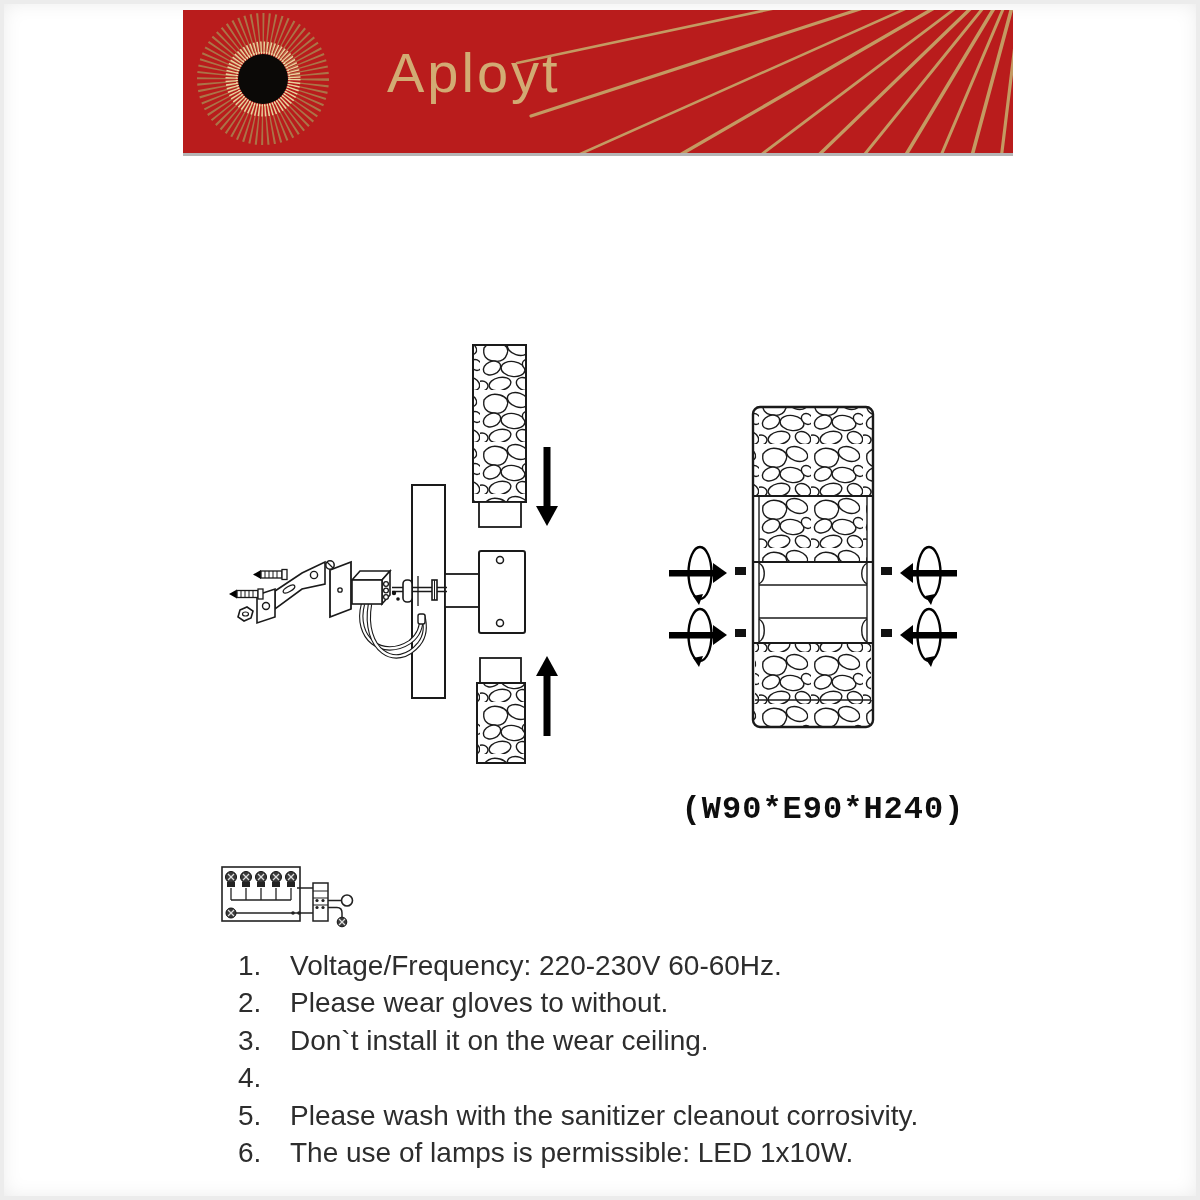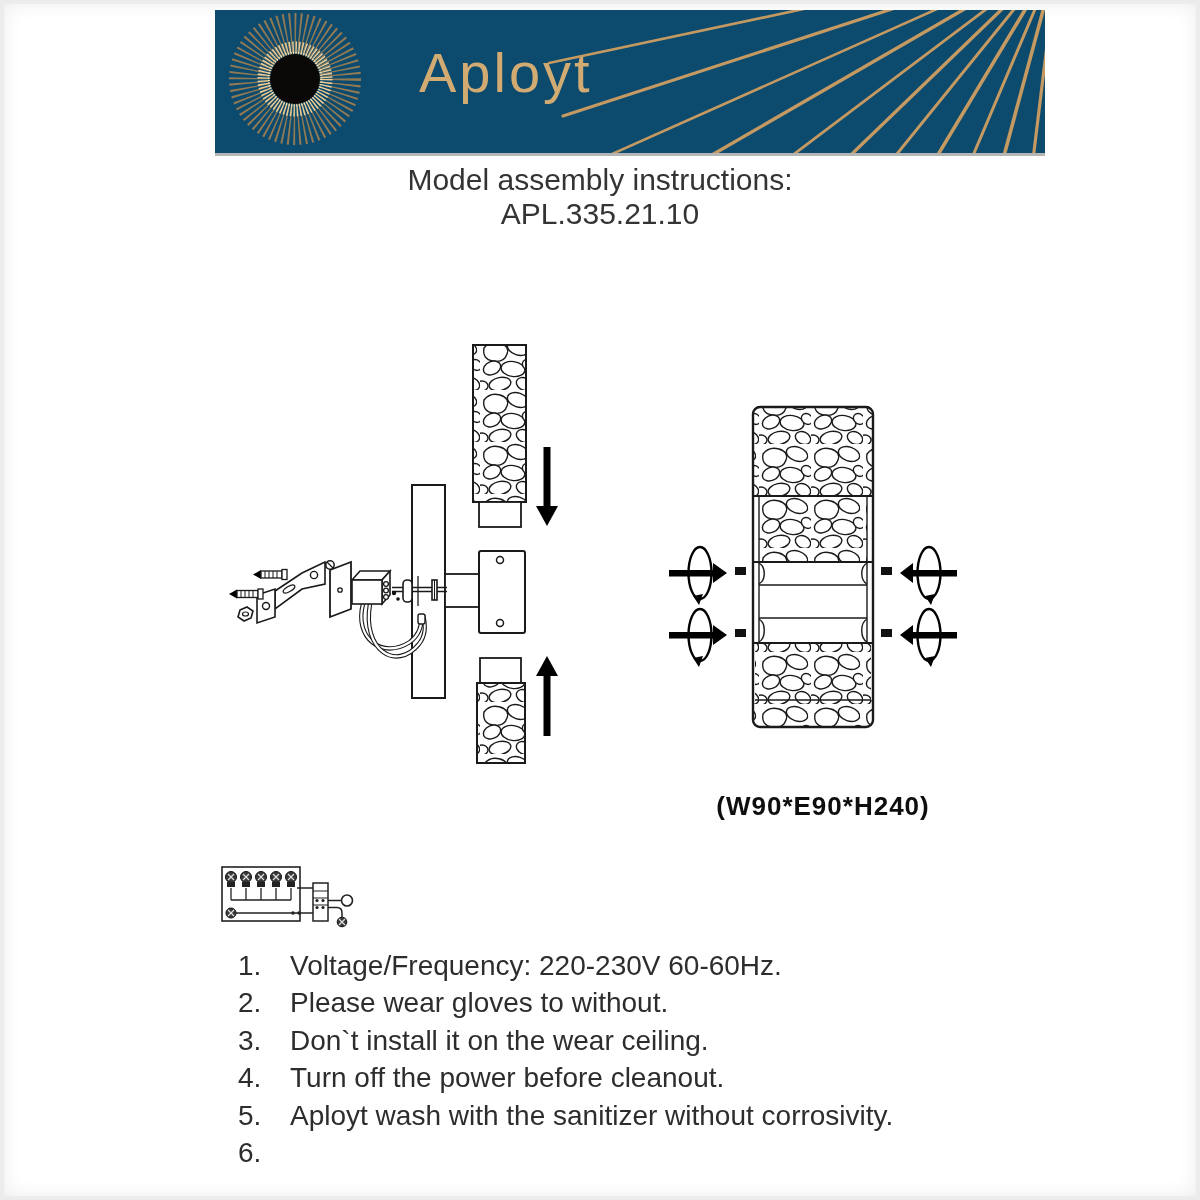--- a/index.html
+++ b/index.html
@@ -4,38 +4,37 @@
 <style>
   html,body{margin:0;padding:0;background:#fff;}
   .page{
     position:relative;width:1200px;height:1200px;background:#ffffff;overflow:hidden;
     font-family:"Liberation Sans",sans-serif;
     box-shadow:inset 0 0 0 4px #ececec, inset 0 0 22px rgba(0,0,0,.10);
   }
   
   .banner{
     position:absolute;left:183px;top:10px;width:830px;height:143px;
-    background:#0c4a6e;overflow:hidden;
+    background:#b91c1c;overflow:hidden;
     border-bottom:3px solid #b5b5b5;
-    margin-left:32px;
   }
   .brand{
     position:absolute;left:204px;top:26px;height:74px;line-height:74px;
     font-size:56px;font-weight:300;letter-spacing:3px;color:#d2ab73;
   }
   .banner svg{position:absolute;top:0;left:0;}
   
   .title-block{position:absolute;left:0;top:163px;width:1200px;text-align:center;color:#343434;}
   .title-line{font-size:30px;line-height:34px;}
   
   .fig{position:absolute;}
   .dim-label{
     position:absolute;left:668px;top:791px;width:310px;text-align:center;
-    font-family:Liberation Sans, sans-serif;font-weight:700;
-    font-size:26px;color:#0e0e0e;letter-spacing:1px;white-space:nowrap;
+    font-family:Liberation Mono, monospace;font-weight:700;
+    font-size:32px;color:#0e0e0e;letter-spacing:1px;white-space:nowrap;
   }
   
   .instr{position:absolute;left:238px;top:950px;width:780px;color:#2d2d2d;}
   .instr-row{display:flex;align-items:flex-start;height:37.4px;font-size:28px;}
   .instr-num{width:52px;flex:0 0 52px;}
   .instr-text{white-space:nowrap;}
 </style>
 </head>
 <body>
 
@@ -66,24 +65,20 @@
         <line x1="843" y1="-55" x2="575" y2="391" stroke-width="3.6"></line>
         <line x1="843" y1="-55" x2="640" y2="424" stroke-width="3.0"></line>
         <line x1="843" y1="-55" x2="708" y2="447" stroke-width="3.6"></line>
         <line x1="843" y1="-55" x2="780" y2="461" stroke-width="3.2"></line>
         <line x1="843" y1="-55" x2="843" y2="465" stroke-width="3.6"></line>
         <line x1="843" y1="-55" x2="906" y2="461" stroke-width="3.2"></line>
       </g>
     </svg>
   </header>
 
-  <div class="title-block">
-    <div class="title-line">Model assembly instructions:</div>
-    <div class="title-line">APL.335.21.10</div>
-  </div>
 
   <svg class="fig" style="left:220px;top:338px" width="345" height="440" viewBox="0 0 345 440">
     <defs>
       <pattern id="peb1" width="52" height="52" patternUnits="userSpaceOnUse">
         <g fill="#ffffff" stroke="#1a1a1a" stroke-width="1.4">
           <path d="M4,10 q6,-8 16,-5 q10,3 7,11 q-3,9 -14,7 q-11,-2 -9,-13 z"></path>
           <ellipse cx="38" cy="10" rx="11" ry="7" transform="rotate(18 38 10)"></ellipse>
           <ellipse cx="12" cy="30" rx="9" ry="6.5" transform="rotate(-24 12 30)"></ellipse>
           <ellipse cx="33" cy="31" rx="12" ry="7.5" transform="rotate(8 33 31)"></ellipse>
           <ellipse cx="48" cy="27" rx="6" ry="5" transform="rotate(40 48 27)"></ellipse>
@@ -345,24 +340,24 @@
     <li class="instr-row">
       <span class="instr-num">2.</span>
       <span class="instr-text">Please wear gloves to without.</span>
     </li>
     <li class="instr-row">
       <span class="instr-num">3.</span>
       <span class="instr-text">Don`t install it on the wear ceiling.</span>
     </li>
     <li class="instr-row">
       <span class="instr-num">4.</span>
-      <span class="instr-text">Turn off the power before cleanout.</span>
     </li>
     <li class="instr-row">
       <span class="instr-num">5.</span>
-      <span class="instr-text">Aployt wash with the sanitizer without corrosivity.</span>
+      <span class="instr-text">Please wash with the sanitizer cleanout corrosivity.</span>
     </li>
     <li class="instr-row">
       <span class="instr-num">6.</span>
+      <span class="instr-text">The use of lamps is permissible: LED 1x10W.</span>
     </li>
   </ol>
 
 </div>
 
 </body></html>

